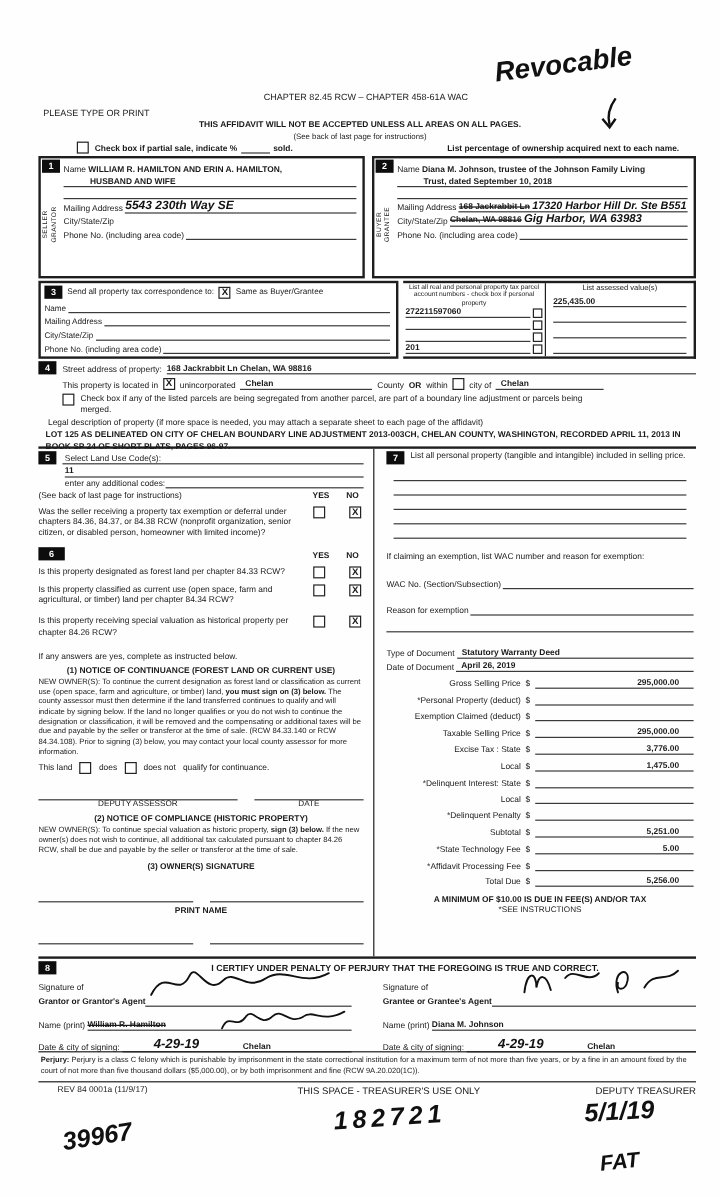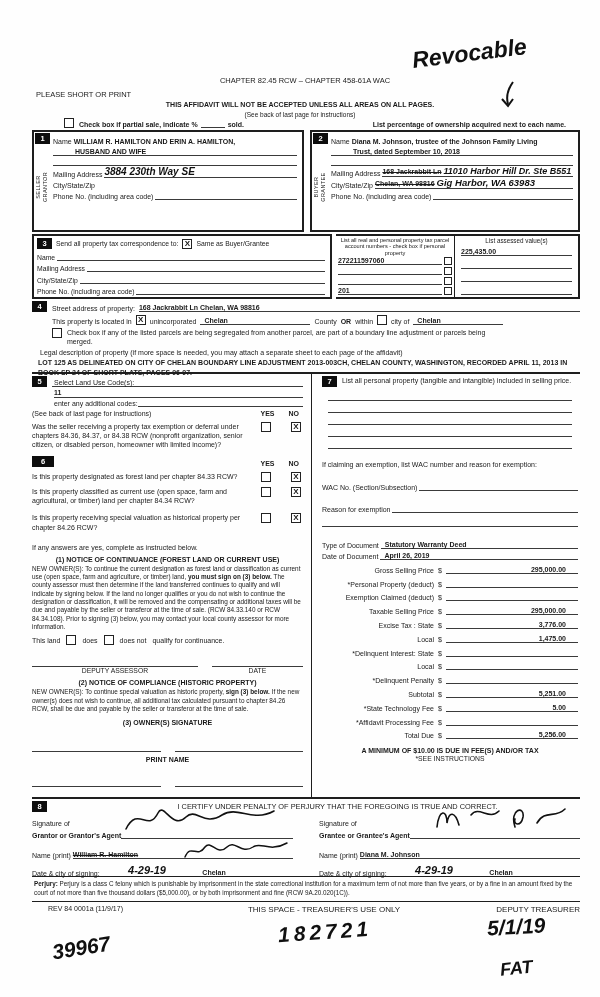--- a/index.html
+++ b/index.html
@@ -83,21 +83,21 @@
   .sigcaps { display:flex; gap:14px; font-size:6.8px; }
   .sigcaps > div { flex:1; text-align:center; }
   .money-row { display:flex; align-items:flex-end; height:13.8px; font-size:7px; }
   .money-label { flex:1; text-align:right; padding-right:4px; }
   .money-d { width:8px; flex:none; }
   .money-val { width:132px; flex:none; border-bottom:1px solid #3a3a3a; text-align:right; font-weight:bold; padding-right:12px; }
   .line-blank { border-bottom:1px solid #3a3a3a; height:12px; }
   
   .sec8 { position:absolute; left:32px; right:20px; top:797px; border-top:2px solid #1e1e1e; padding-top:2px; }
   .sec8-head { display:flex; align-items:center; }
-  .sec8-head .statement { flex:1; text-align:center; font-weight:normal; font-size:7.4px;padding-left:48px; }
+  .sec8-head .statement { flex:1; text-align:center; font-weight:bold; font-size:7.4px;padding-left:48px; }
   .sig-cols { display:flex; gap:26px; margin-top:3px; }
   .sig-col { flex:1; position:relative; }
   .sig-col .srow { display:flex; align-items:flex-end; min-height:12px; font-size:7px; }
   .sigsvg { position:absolute; z-index:2; }
   
   .perjury { position:absolute; left:32px; right:20px; top:876px; border-top:1.5px solid #1e1e1e; border-bottom:1.5px solid #1e1e1e; padding:3px 2px 4px 2px; font-size:6.3px; line-height:1.35; }
   .footer { position:absolute; left:32px; right:20px; top:905px; display:flex; align-items:flex-start;margin-left:16px; }
   .footer .rev { font-size:7px; width:160px; }
   .footer .center { flex:1; text-align:center; font-size:8px; }
   .footer .right { width:140px; text-align:right; font-size:8px; }
@@ -108,21 +108,21 @@
 
 <div class="page">
 
   <div class="annotation hw">Revocable</div>
   <div class="annotation-arrow">
     <svg width="22" height="30" viewBox="0 0 22 30">
       <path d="M15 2 C10 9 8 17 10 24" fill="none" stroke="#111" stroke-width="2"></path>
       <path d="M4 19 L10 26 L15 19" fill="none" stroke="#111" stroke-width="2"></path>
     </svg>
   </div>
-  <div class="please-type">PLEASE SHORT OR PRINT</div>
+  <div class="please-type">PLEASE TYPE OR PRINT</div>
   <div class="chapter">CHAPTER 82.45 RCW – CHAPTER 458-61A WAC</div>
   <div class="warning">THIS AFFIDAVIT WILL NOT BE ACCEPTED UNLESS ALL AREAS ON ALL PAGES.</div>
   <div class="see-back">(See back of last page for instructions)</div>
   <div class="partial-row">
     <span class="cb"></span>
     <span class="b" style="margin-left:5px;">Check box if partial sale, indicate %</span>
     <span class="gap"></span>
     <span class="b">sold.</span>
     <span style="flex:1;"></span>
     <span class="b" style="padding-right:14px;">List percentage of ownership acquired next to each name.</span>
@@ -134,38 +134,38 @@
         <span class="badge">1</span>
         <span class="vlabel">SELLER
 GRANTOR</span>
       </div>
       <div class="party-fields">
         <div class="pf-row"><span>Name</span>&nbsp;<span class="b">WILLIAM R. HAMILTON AND ERIN A. HAMILTON,</span></div>
         <div class="pf-row pf-indent u">
             <span class="b">HUSBAND AND WIFE</span>
           </div>
         <div class="pf-row u" style="min-height:10px;"></div>
-        <div class="pf-row"><span>Mailing Address</span>&nbsp;<span class="fill"><span class="hw" style="font-size:10px;">3884 230th Way SE</span></span></div>
+        <div class="pf-row"><span>Mailing Address</span>&nbsp;<span class="fill"><span class="hw" style="font-size:10px;">5543 230th Way SE</span></span></div>
         <div class="pf-row"><span>City/State/Zip</span>&nbsp;</div>
         <div class="pf-row"><span>Phone No. (including area code)</span>&nbsp;<span class="fill"></span></div>
       </div>
     </div>
     <div class="party-box rightbox">
       <div class="party-strip">
         <span class="badge">2</span>
         <span class="vlabel">BUYER
 GRANTEE</span>
       </div>
       <div class="party-fields">
         <div class="pf-row"><span>Name</span>&nbsp;<span class="b">Diana M. Johnson, trustee of the Johnson Family Living</span></div>
         <div class="pf-row pf-indent u">
             <span class="b">Trust, dated September 10, 2018</span>
           </div>
         <div class="pf-row u" style="min-height:10px;"></div>
-        <div class="pf-row"><span>Mailing Address</span>&nbsp;<span class="fill" style="overflow:visible;"><span class="strike">168 Jackrabbit Ln</span>&nbsp;<span class="hw" style="font-size:9px;">11010 Harbor Hill Dr. Ste B551</span></span></div>
+        <div class="pf-row"><span>Mailing Address</span>&nbsp;<span class="fill" style="overflow:visible;"><span class="strike">168 Jackrabbit Ln</span>&nbsp;<span class="hw" style="font-size:9px;">17320 Harbor Hill Dr. Ste B551</span></span></div>
         <div class="pf-row"><span>City/State/Zip</span>&nbsp;<span class="fill"><span class="strike">Chelan, WA 98816</span>&nbsp;<span class="hw" style="font-size:9.5px;">Gig Harbor, WA 63983</span></span></div>
         <div class="pf-row"><span>Phone No. (including area code)</span>&nbsp;<span class="fill"></span></div>
       </div>
     </div>
   </div>
 
   <div class="sec3">
     <div class="corr-box">
       <div class="corr-head">
         <span class="badge">3</span>

